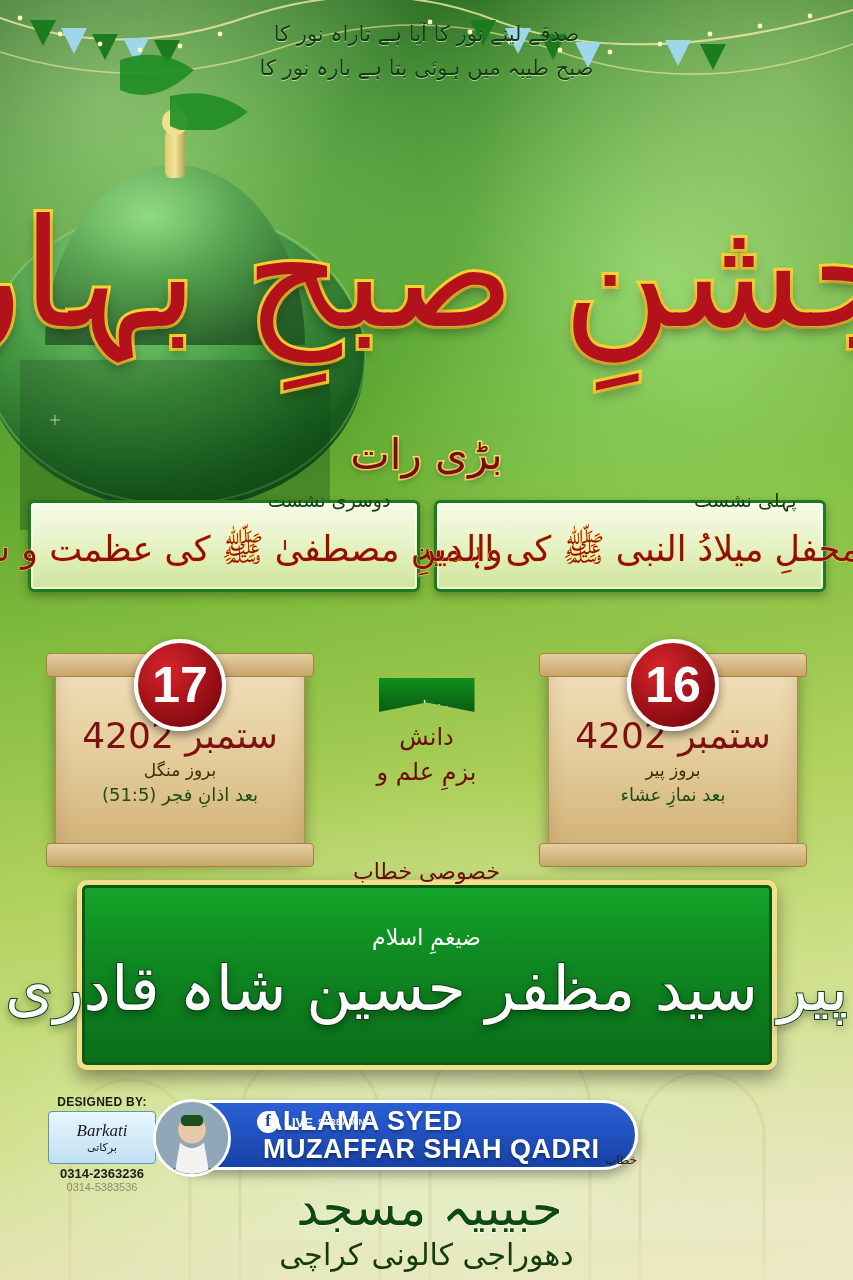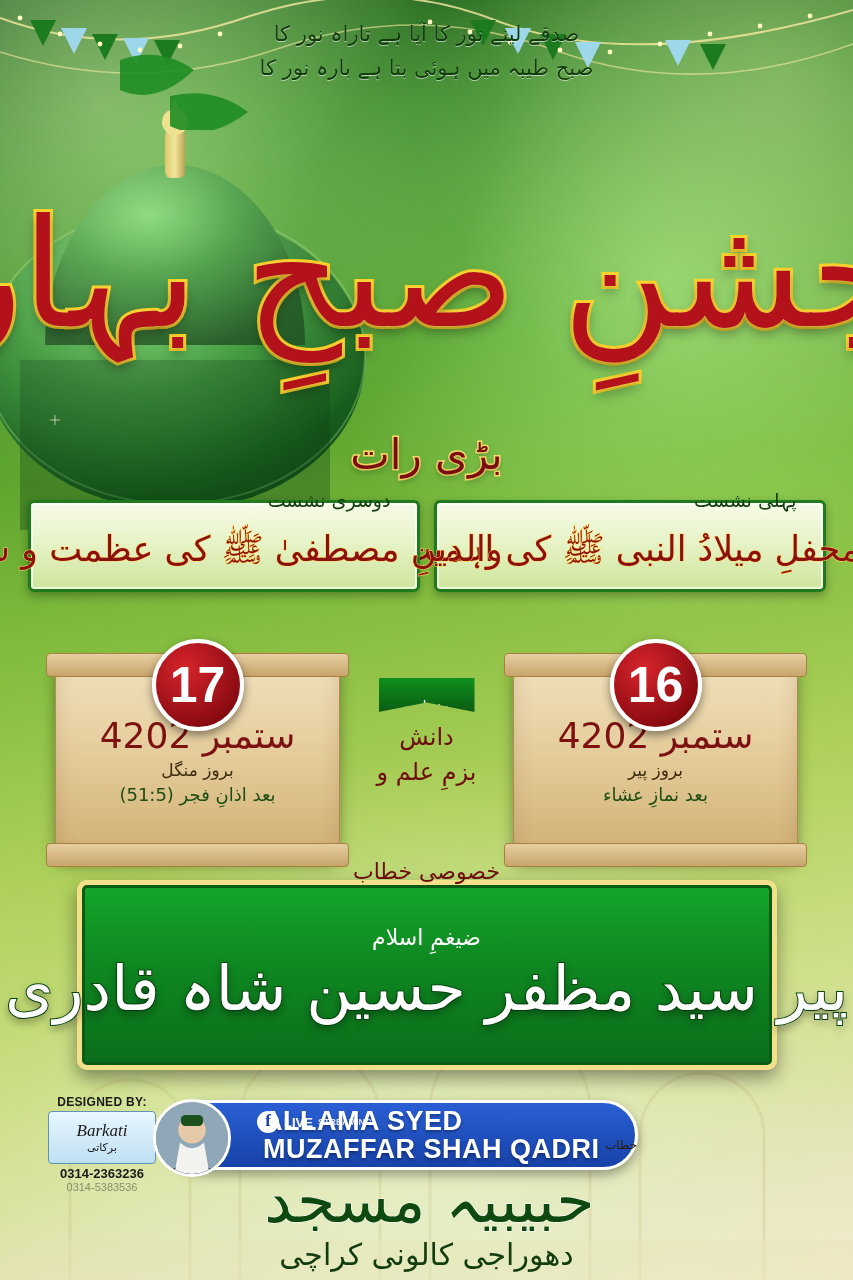--- a/index.html
+++ b/index.html
@@ -108,21 +108,21 @@
     -webkit-text-stroke: 1px #ffd85c;
     paint-order: stroke fill;
   }
 
   
   .scrolls {
     position: absolute; top: 630px; left: 0; width: 853px; height: 250px;
   }
   .scroll {
     position: absolute; top: 30px;
-    width: 285px; height: 200px;
+    width: 250px; height: 200px;
     background: linear-gradient(180deg,#f1e0bc 0%, #e8d2a4 35%, #dcc08a 70%, #cfae72 100%);
     border-radius: 10px;
     box-shadow: 0 6px 14px rgba(0,0,0,0.35), inset 0 0 18px rgba(140,100,50,0.25);
     border: 1px solid #b08b52;
   }
   .scroll.left { left: 55px; }
   .scroll.right { right: 55px; }
   .scroll::before, .scroll::after {
     content: ""; position: absolute; left: -10px; right: -10px; height: 22px;
     background: linear-gradient(180deg,#e6cfa2,#c8a56c);
@@ -243,21 +243,21 @@
     letter-spacing: .5px; text-align: left; margin-left: 14px;
     text-shadow: 0 2px 3px rgba(0,0,0,.35);
   }
 
   
   .footer {
     position: absolute; left: 0; bottom: 8px; width: 853px;
     text-align: center;
   }
   .footer .venue {
-    font-size: 62px; color: #0e4a10;
+    font-size: 50px; color: #0e4a10;
     -webkit-text-stroke: 1px #ffffff;
     paint-order: stroke fill;
     padding-left: 6px;
   }
   .footer .area { font-size: 30px; color: #123c0d; }
   .footer-badge {
     position: absolute; right: 210px; top: -26px;
     width: 44px; height: 38px;
     font-size: 12px; color: #2a1a05; text-align: center;
   }

